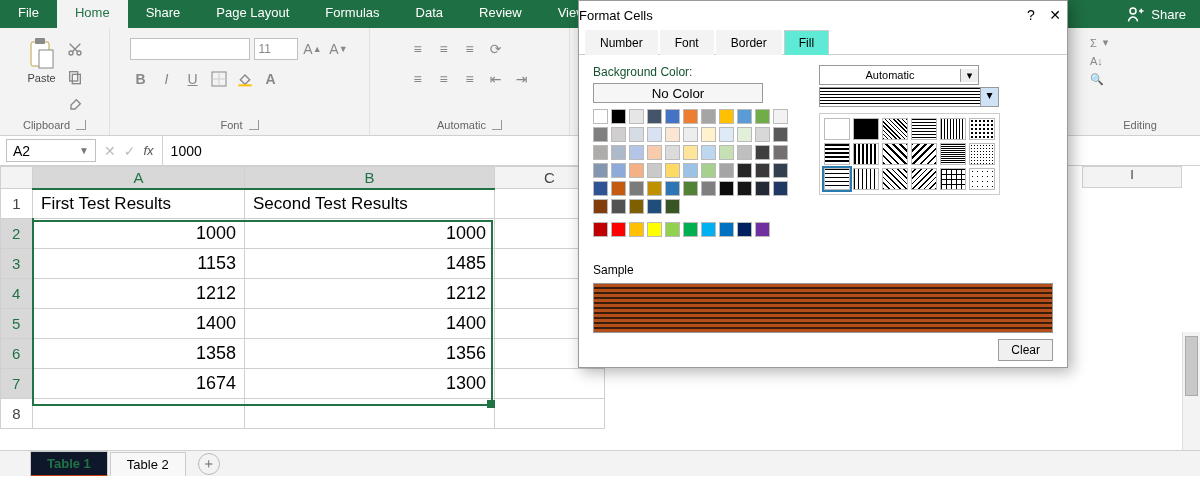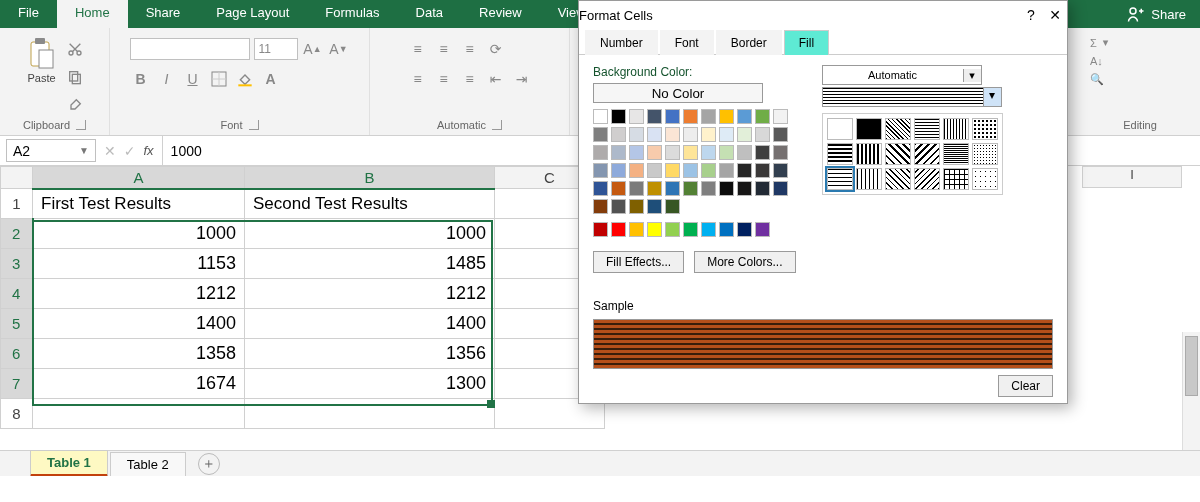--- a/index.html
+++ b/index.html
@@ -35,21 +35,21 @@
   thead th.sel { background:#d8d8d8; color:#217346; border-bottom:2px solid #217346 !important;}
   .grid tbody td { height:30px; padding:2px 8px; background:#fff;}
   td.txt { text-align:left; font-size:17px;}
   td.num { text-align:right; font-size:18px;}
   td.seldata { background:#e3e3e3;}
   td.active { background:#fff !important;}
   .sel-outline { position:absolute; border:2px solid #217346; pointer-events:none;}
   .fill-handle{position:absolute;width:8px;height:8px;background:#217346;right:-4px;bottom:-4px;}
   .sheet-tabs { position:absolute; bottom:0; left:0; right:0; height:26px; background:#f3f3f3; border-top:1px solid #d0d0d0; display:flex; align-items:center; padding-left:30px; font-size:13px;}
   .sheet-tab { padding:4px 16px; border:1px solid #ccc; border-bottom:none; background:#f8f8f8; margin-right:2px; cursor:pointer;}
-  .sheet-tab.active { background:#fef9c3; border-bottom:4px solid #c2410c; font-weight:bold; color:#217346;}
+  .sheet-tab.active { background:#0f172a; border-bottom:2px solid #c2410c; font-weight:bold; color:#217346;}
   .new-sheet { width:22px; height:22px; border:1px solid #bbb; border-radius:50%; display:flex; align-items:center; justify-content:center; margin-left:10px; color:#666; font-size:14px;}
   
   .dialog { position:absolute; left:578px; top:0; width:490px; background:#fff; border:1px solid #9a9a9a; box-shadow:4px 4px 14px rgba(0,0,0,.3); font-size:12px; z-index:50;}
   .dlg-title { display:flex; align-items:center; padding:6px 0; font-size:13px;}
   .dlg-title .sp{flex:1;}
   .dlg-title .x{width:24px;text-align:center;font-size:14px;cursor:pointer;}
   .dlg-tabs { display:flex; border-bottom:1px solid #ccc; padding:0 6px;}
   .dlg-tab { padding:5px 14px; border:1px solid transparent; border-bottom:none; cursor:pointer; position:relative; top:1px; background:#f3f3f3; margin-right:2px;}
   .dlg-tab.active { background:#5eead4; border-color:#ccc;}
   .dlg-body { padding:10px 14px 8px 14px; display:flex; gap:26px;}
@@ -397,24 +397,20 @@
           <div class="sw" style="background: rgb(255, 0, 0);"></div>
           <div class="sw" style="background: rgb(255, 192, 0);"></div>
           <div class="sw" style="background: rgb(255, 255, 0);"></div>
           <div class="sw" style="background: rgb(146, 208, 80);"></div>
           <div class="sw" style="background: rgb(0, 176, 80);"></div>
           <div class="sw" style="background: rgb(0, 176, 240);"></div>
           <div class="sw" style="background: rgb(0, 112, 192);"></div>
           <div class="sw" style="background: rgb(0, 32, 96);"></div>
           <div class="sw" style="background: rgb(112, 48, 160);"></div>
         </div>
-      <div class="btnrow">
-        <button class="winbtn">Fill Effects...</button>
-        <button class="winbtn">More Colors...</button>
-      </div>
     </div>
     <div>
       <div class="combo">
         <span>Automatic</span>
         <div class="dd">▾</div>
       </div>
       <div class="pattern-combo">
         <div class="pv"></div>
         <div class="dd">▾</div>
       </div>

